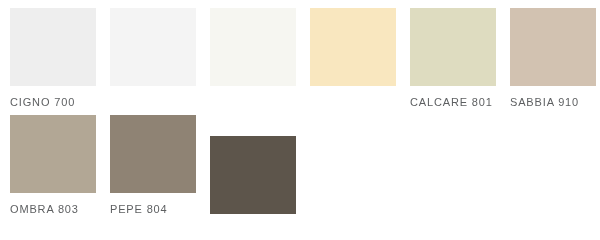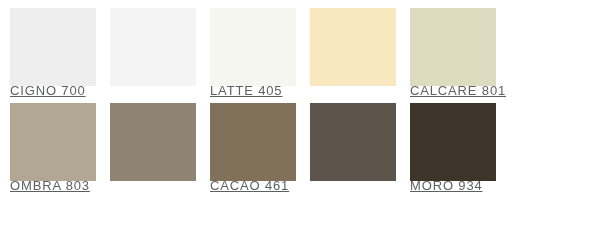--- a/index.html
+++ b/index.html
@@ -17,86 +17,81 @@
     position: relative;
     width: 600px;
     height: 217px;
     box-sizing: border-box;
   }
   .swatch-row {
     display: flex;
     flex-direction: row;
   }
   .swatch-row.row-1 { padding-top: 8px; }
-  .swatch-row.row-2 { padding-top: 8px; }
+  .swatch-row.row-2 { padding-top: 8px; align-items: flex-end; }
 
   .swatch-cell {
     width: 100px;
     box-sizing: border-box;
     padding-left: 10px;
     display: flex;
     flex-direction: column;
   }
   .swatch-chip {
     width: 86px;
     height: 78px;
     display: block;
   }
   .swatch-label {
-    margin-top: 0;
-    font-size: 13px;
+    margin-top: 12px;
+    font-size: 11px;
     line-height: 9px;
     letter-spacing: 0.85px;
     color: #5d5f61;
     white-space: nowrap;
     text-transform: uppercase;
     font-family: "Liberation Sans", sans-serif;
-    text-decoration: underline;
   }
 </style>
 </head>
 <body style="background: rgb(255, 255, 255);">
 
 <div class="palette">
 
   <div class="swatch-row row-1">
     <div class="swatch-cell">
       <span class="swatch-chip" style="background: rgb(238, 238, 238);"></span>
       <span class="swatch-label" style="color: rgb(93, 95, 97);">CIGNO 700</span>
     </div>
     <div class="swatch-cell">
       <span class="swatch-chip" style="background: rgb(244, 244, 244);"></span>
     </div>
     <div class="swatch-cell">
       <span class="swatch-chip" style="background: rgb(246, 246, 241);"></span>
-      <span class="swatch-label" style="color: rgb(93, 95, 97);">LATTE 405</span>
     </div>
     <div class="swatch-cell">
       <span class="swatch-chip" style="background: rgb(249, 231, 191);"></span>
     </div>
     <div class="swatch-cell">
       <span class="swatch-chip" style="background: rgb(222, 220, 192);"></span>
       <span class="swatch-label" style="color: rgb(93, 95, 97);">CALCARE 801</span>
+    </div>
+    <div class="swatch-cell">
+      <span class="swatch-chip" style="background: rgb(210, 194, 177);"></span>
+      <span class="swatch-label" style="color: rgb(93, 95, 97);">SABBIA 910</span>
     </div>
   </div>
 
   <div class="swatch-row row-2">
     <div class="swatch-cell">
       <span class="swatch-chip" style="background: rgb(178, 167, 149);"></span>
       <span class="swatch-label" style="color: rgb(93, 95, 97);">OMBRA 803</span>
     </div>
     <div class="swatch-cell">
       <span class="swatch-chip" style="background: rgb(143, 131, 116);"></span>
-    </div>
-    <div class="swatch-cell">
-      <span class="swatch-chip" style="background: rgb(129, 112, 90);"></span>
-      <span class="swatch-label" style="color: rgb(93, 95, 97);">CACAO 461</span>
+      <span class="swatch-label" style="color: rgb(93, 95, 97);">PEPE 804</span>
     </div>
     <div class="swatch-cell">
       <span class="swatch-chip" style="background: rgb(93, 85, 75);"></span>
-    </div>
-    <div class="swatch-cell">
-      <span class="swatch-chip" style="background: rgb(61, 53, 42);"></span>
-      <span class="swatch-label" style="color: rgb(93, 95, 97);">MORO 934</span>
     </div>
   </div>
 
 </div>
 
 </body></html>

